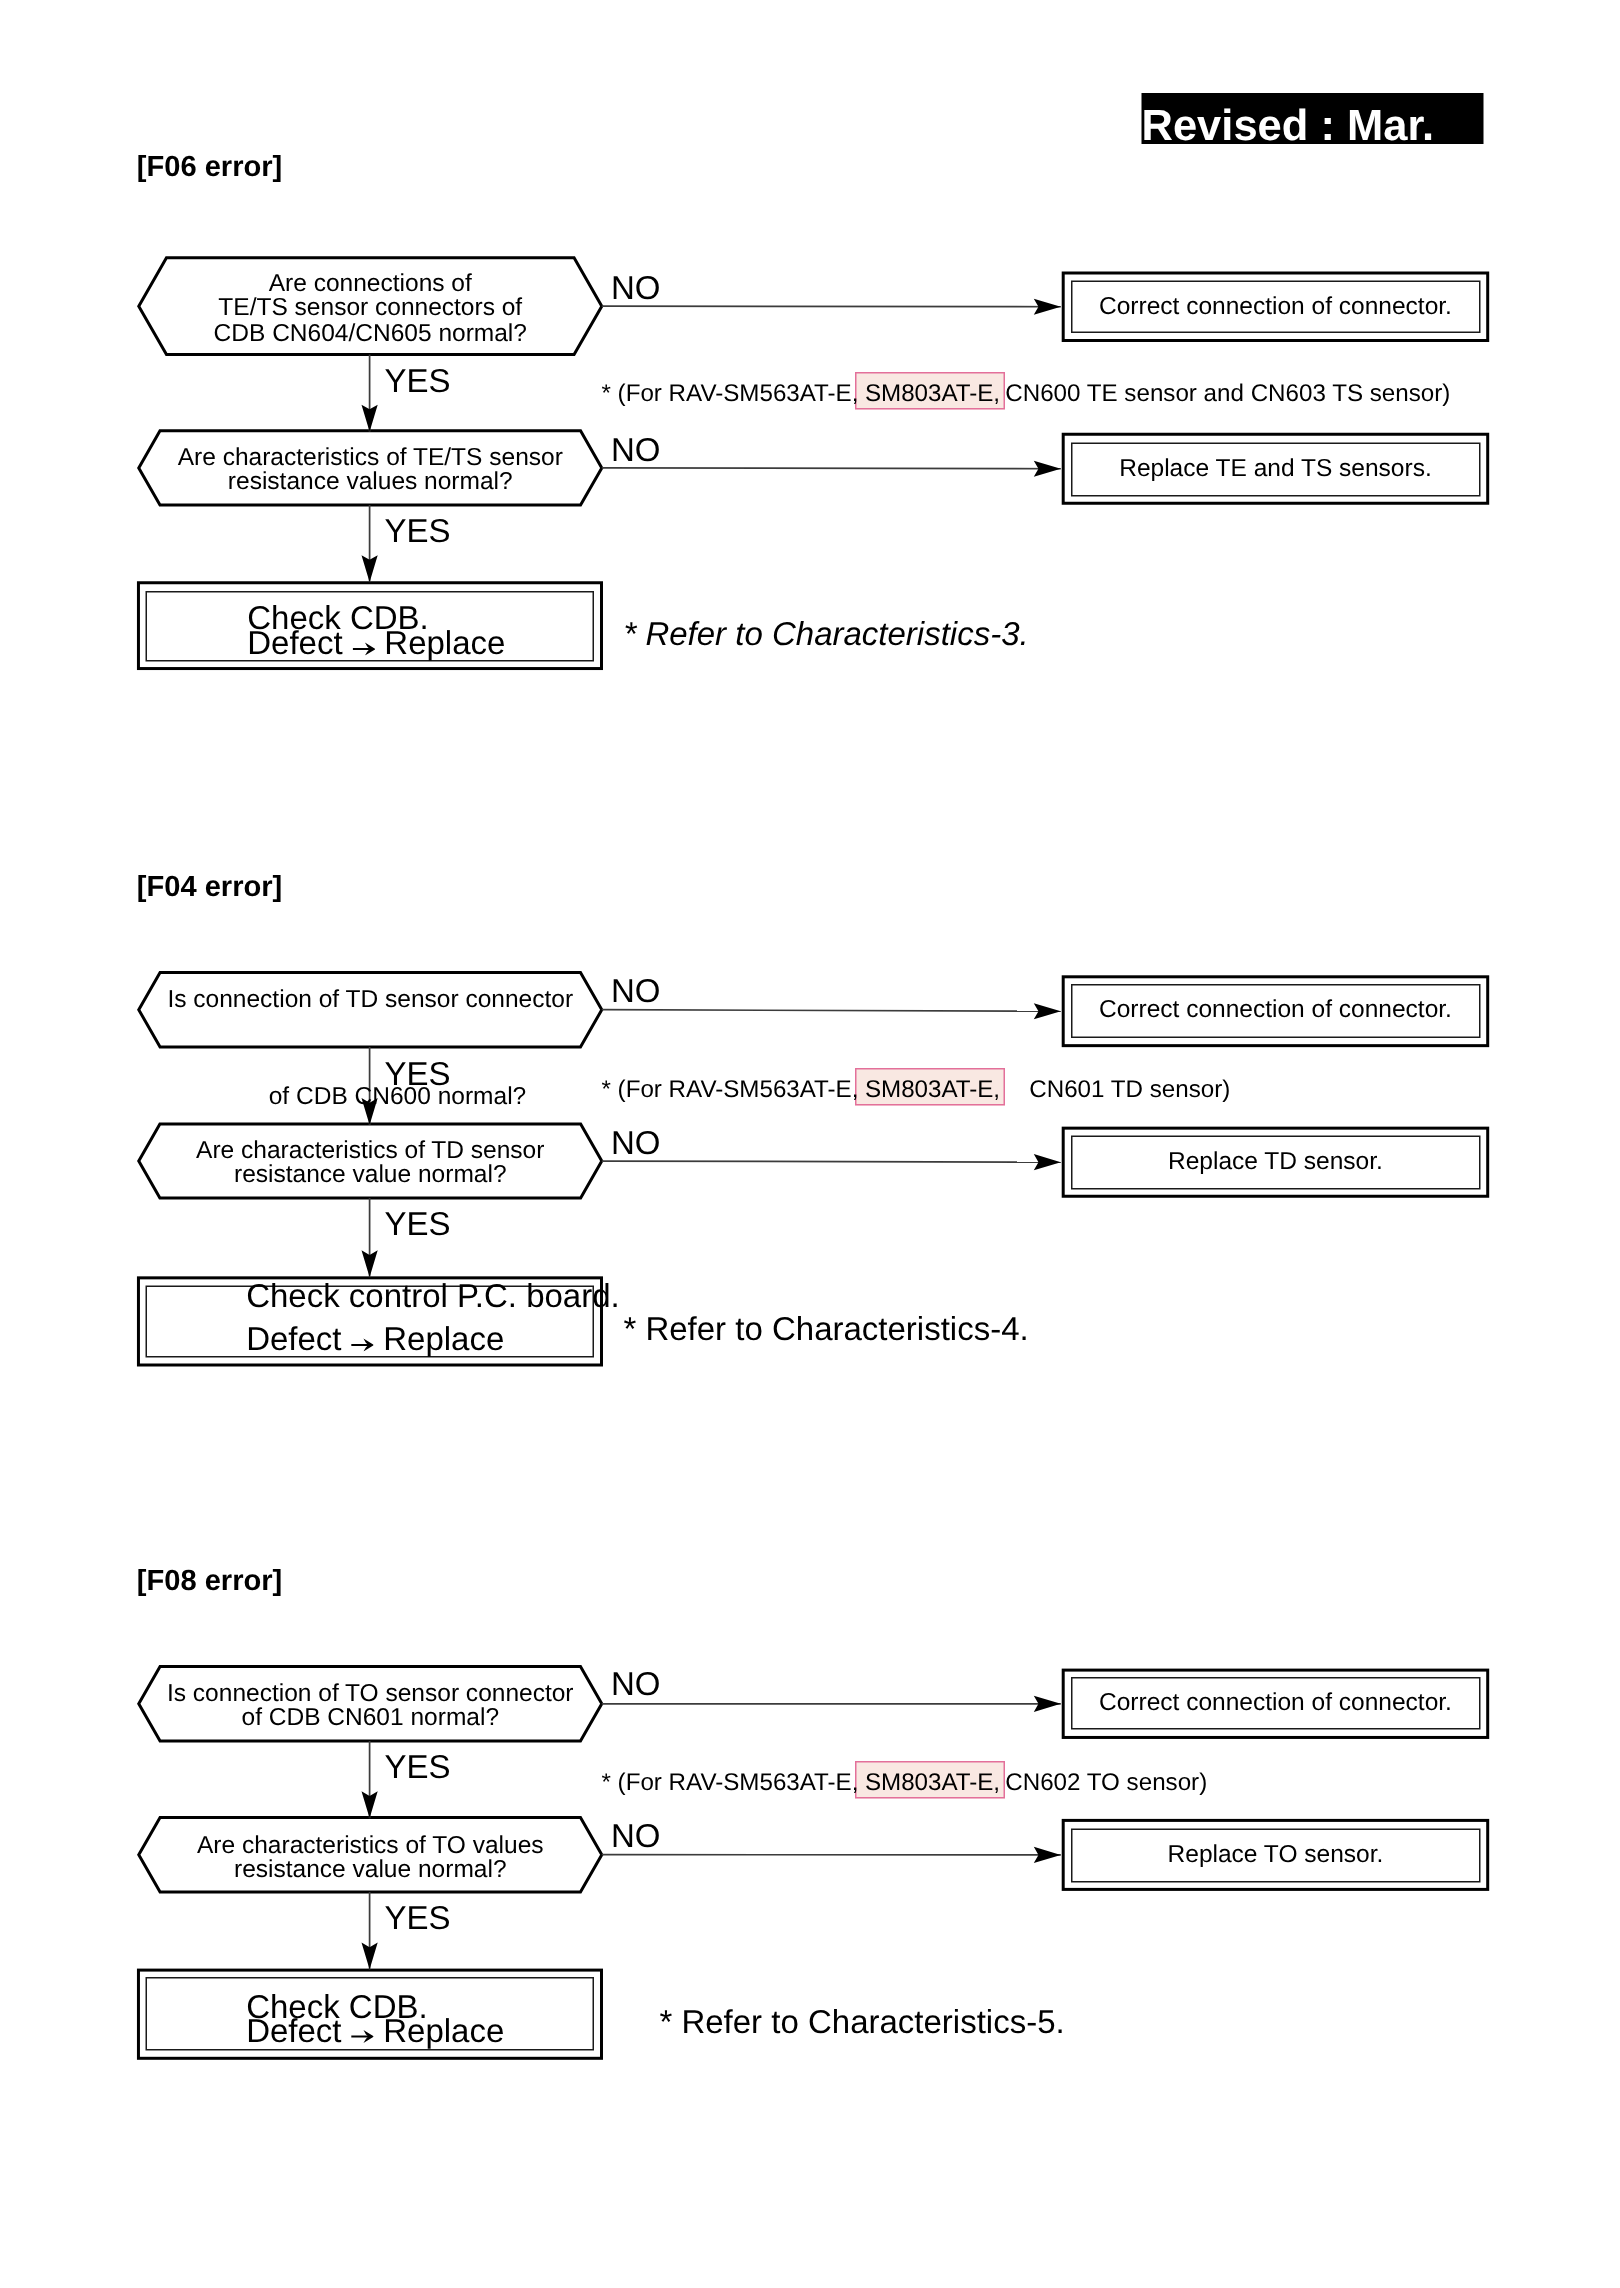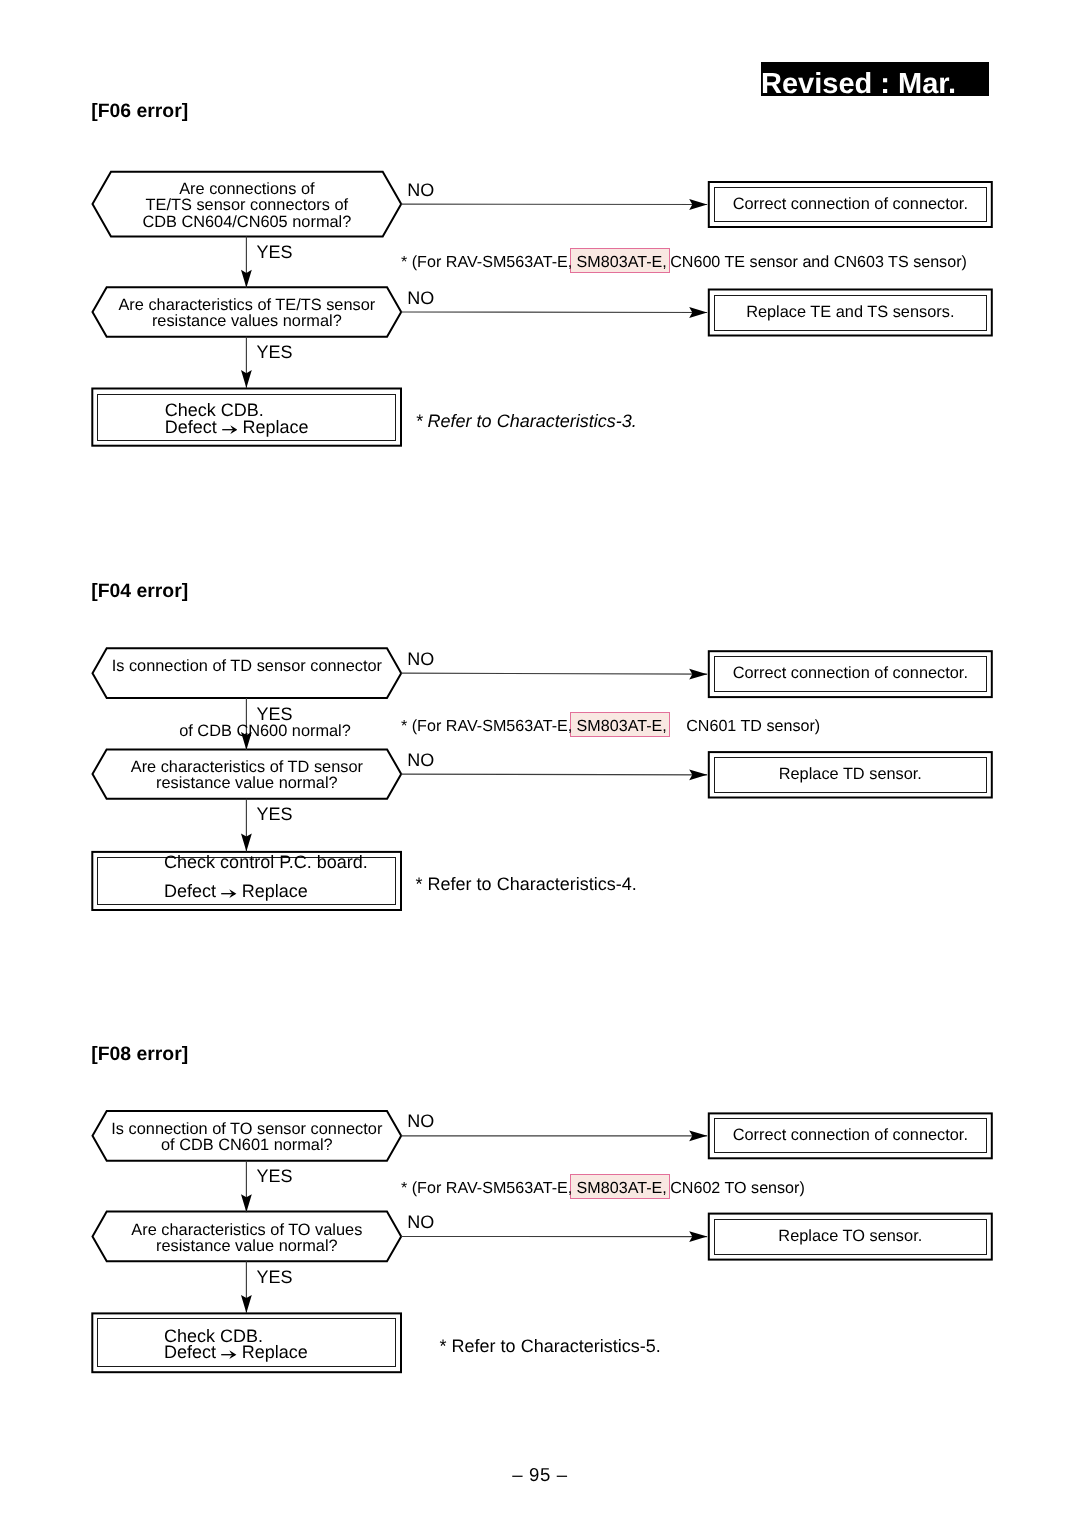--- a/index.html
+++ b/index.html
@@ -14,21 +14,21 @@
   .flow-svg{position:absolute;left:0;top:0;width:1080px;height:1525px;}
 
   .revised-banner{position:absolute;left:761px;top:61.5px;width:228px;height:34.5px;
       background:#000;color:#fff;font-weight:bold;font-size:29px;
       display:flex;align-items:flex-start;justify-content:center;
       padding-top:8.0px;box-sizing:border-box;line-height:1;}
 
   .sec-title{position:absolute;left:91px;font-weight:bold;font-size:19.4px;
       white-space:nowrap;line-height:1;}
 
-  .tx{position:absolute;font-size:18px;white-space:nowrap;line-height:1;}
+  .tx{position:absolute;font-size:22px;white-space:nowrap;line-height:1;}
   .tc{position:absolute;font-size:16.35px;white-space:nowrap;line-height:1;
       transform:translateX(-50%);}
 
   .note{position:absolute;font-size:16.12px;white-space:nowrap;line-height:1;}
   .hlbox{position:absolute;background:#f9e8e2;border:1.15px solid #e3709a;
          box-sizing:border-box;}
 
   .pageno{position:absolute;left:0;width:1080px;text-align:center;font-size:18.6px;
       line-height:1;letter-spacing:0.6px;}
 
@@ -88,21 +88,20 @@
       <line x1="246.4" y1="1160.7" x2="246.4" y2="1212.1999999999998" stroke="#3c3c3c" stroke-width="1.15"></line>
       <path d="M 246.40 1212.20 L 241.00 1194.20 L 246.40 1197.30 L 251.80 1194.20 Z" fill="#000"></path>
       <line x1="246.4" y1="1261.3" x2="246.4" y2="1313" stroke="#3c3c3c" stroke-width="1.15"></line>
       <path d="M 246.40 1313.00 L 241.00 1295.00 L 246.40 1298.10 L 251.80 1295.00 Z" fill="#000"></path>
     </svg>
 
   <div class="revised-banner">
     <span>Revised : Mar. 2007</span>
   </div>
 
-  <div class="pageno" style="top:1465.5px">– 95 –</div>
 
 <div class="sec-title" style="left: 91.2px; top: 102.1px;">[F06 error]</div>
     <div class="tc" style="left: 246.85px; top: 181px;">Are connections of</div>
     <div class="tc" style="left: 246.85px; top: 197.3px;">TE/TS sensor connectors of</div>
     <div class="tc" style="left: 246.85px; top: 213.6px;">CDB CN604/CN605 normal?</div>
     <div class="tc" style="left: 246.85px; top: 297px;">Are characteristics of TE/TS sensor</div>
     <div class="tc" style="left: 246.85px; top: 313.3px;">resistance values normal?</div>
     <div class="tx" style="left: 407.3px; top: 180.8px;">NO</div>
     <div class="tx" style="left: 407.3px; top: 288.8px;">NO</div>
     <div class="tx" style="left: 256.4px; top: 243px;">YES</div>

